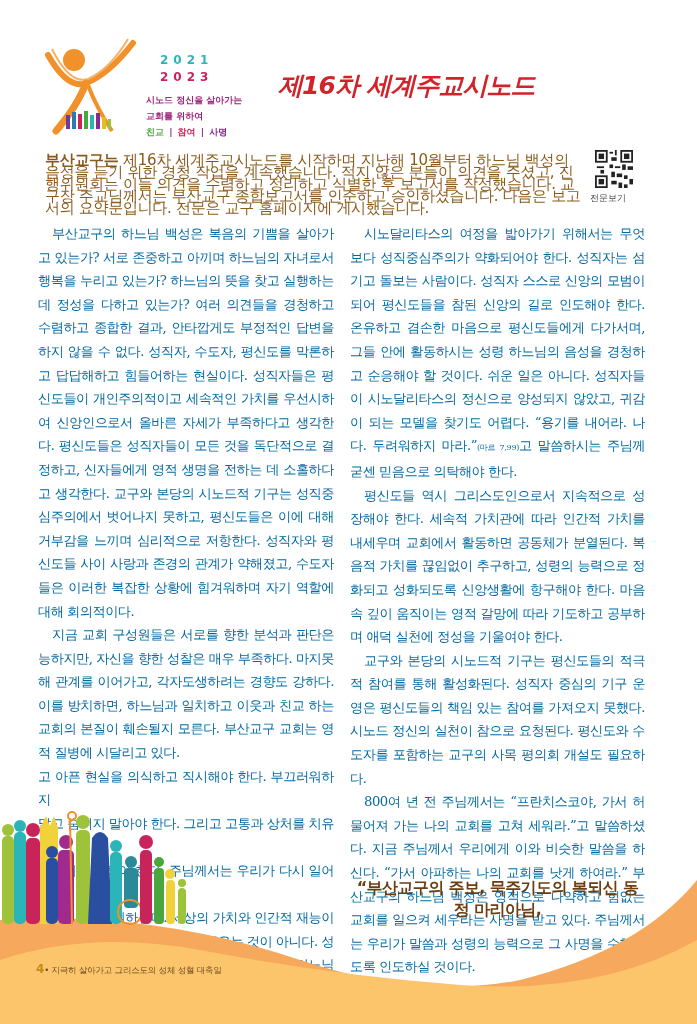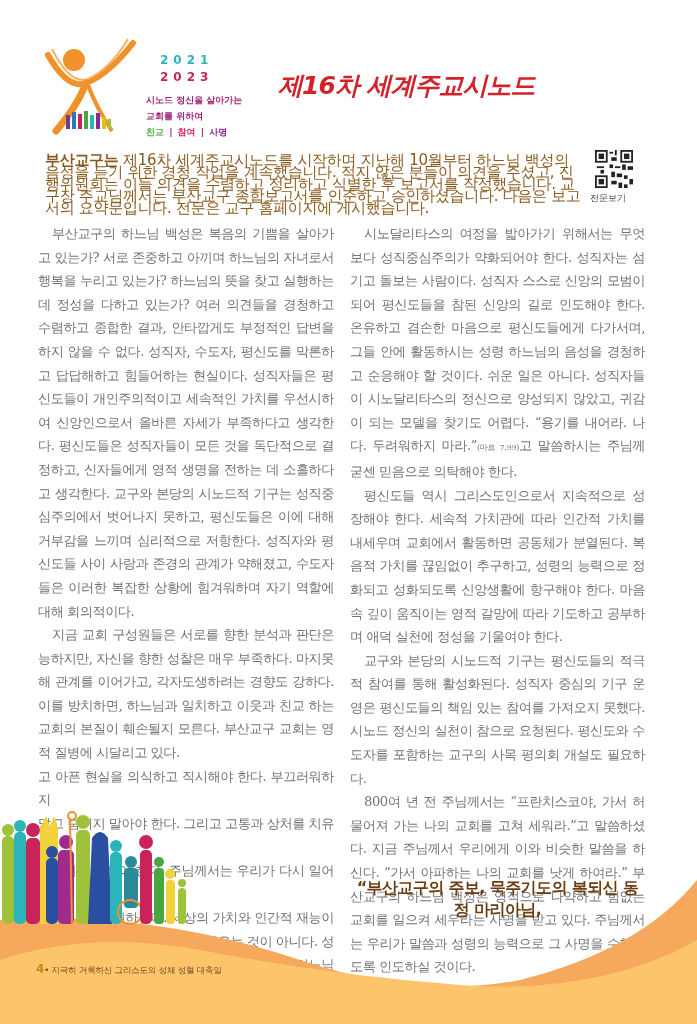--- a/index.html
+++ b/index.html
@@ -19,21 +19,21 @@
 
   .title { position: absolute; left: 278px; top: 68px; font-family: "DejaVu Sans", sans-serif; font-weight: bold; color: #d2232a; font-size: 25px; line-height: 36px; letter-spacing: -1px; }
   .title .t1 { font-style: italic; }
   .title .t2 { display: block; margin-left: 70px; }
 
   .intro { position: absolute; left: 45px; top: 154px; width: 540px; font-family: "DejaVu Sans", sans-serif; font-size: 15px; line-height: 12px; color: #8a5a1c; letter-spacing: -0.3px; }
   .intro b { font-weight: bold; }
   .qr { position: absolute; left: 595px; top: 150px; width: 38px; height: 38px; }
   .qr-label { position: absolute; left: 590px; top: 192px; font-family: "DejaVu Sans", sans-serif; font-size: 9px; color: #444; }
 
-  .col { position: absolute; top: 222px; font-size: 13.2px; line-height: 23.6px; letter-spacing: -0.5px; color: #737373; text-align: justify; }
+  .col { position: absolute; top: 222px; font-size: 13.2px; line-height: 23.6px; letter-spacing: -0.5px; color: #0369a1; text-align: justify; }
   .col-left { left: 38px; width: 296px; }
   .col-right { left: 350px; width: 295px; }
   .col p { text-indent: 14px; }
   .col .small { font-size: 8px; letter-spacing: -0.3px; }
   .col-left .narrow { text-align: right; }
 
   .prayer { position: absolute; left: 350px; top: 877px; width: 295px; text-align: center; font-family: "DejaVu Sans", sans-serif; font-weight: bold; color: #6b3e12; font-size: 16px; line-height: 22px; letter-spacing: -0.6px; }
 
   .footer-wave { position: absolute; left: 0; top: 880px; width: 697px; height: 144px; }
   .footer-text { position: absolute; left: 36px; top: 962px; font-family: "DejaVu Sans", sans-serif; font-size: 8.5px; color: #6d4e22; letter-spacing: -0.2px; }
@@ -171,14 +171,14 @@
     <rect x="178" y="80" width="8" height="36" rx="4" fill="#9ec23a"></rect>
       <circle cx="182" cy="75" r="4" fill="#9ec23a"></circle>
   </g>
 </svg>
 
 <div class="prayer">
   <div>“부산교구의 주보, 묵주기도의 복되신 동정 마리아님,</div>
 </div>
 
 <div class="footer-text">
-  <span class="pg">4</span><span>•</span><span> 지극히 거룩하신 그리스도의 성체 성혈 대축일</span>
+  <span class="pg">4</span><span>•</span><span> 지극히 살아가고 그리스도의 성체 성혈 대축일</span>
 </div>
 
 </body></html>

